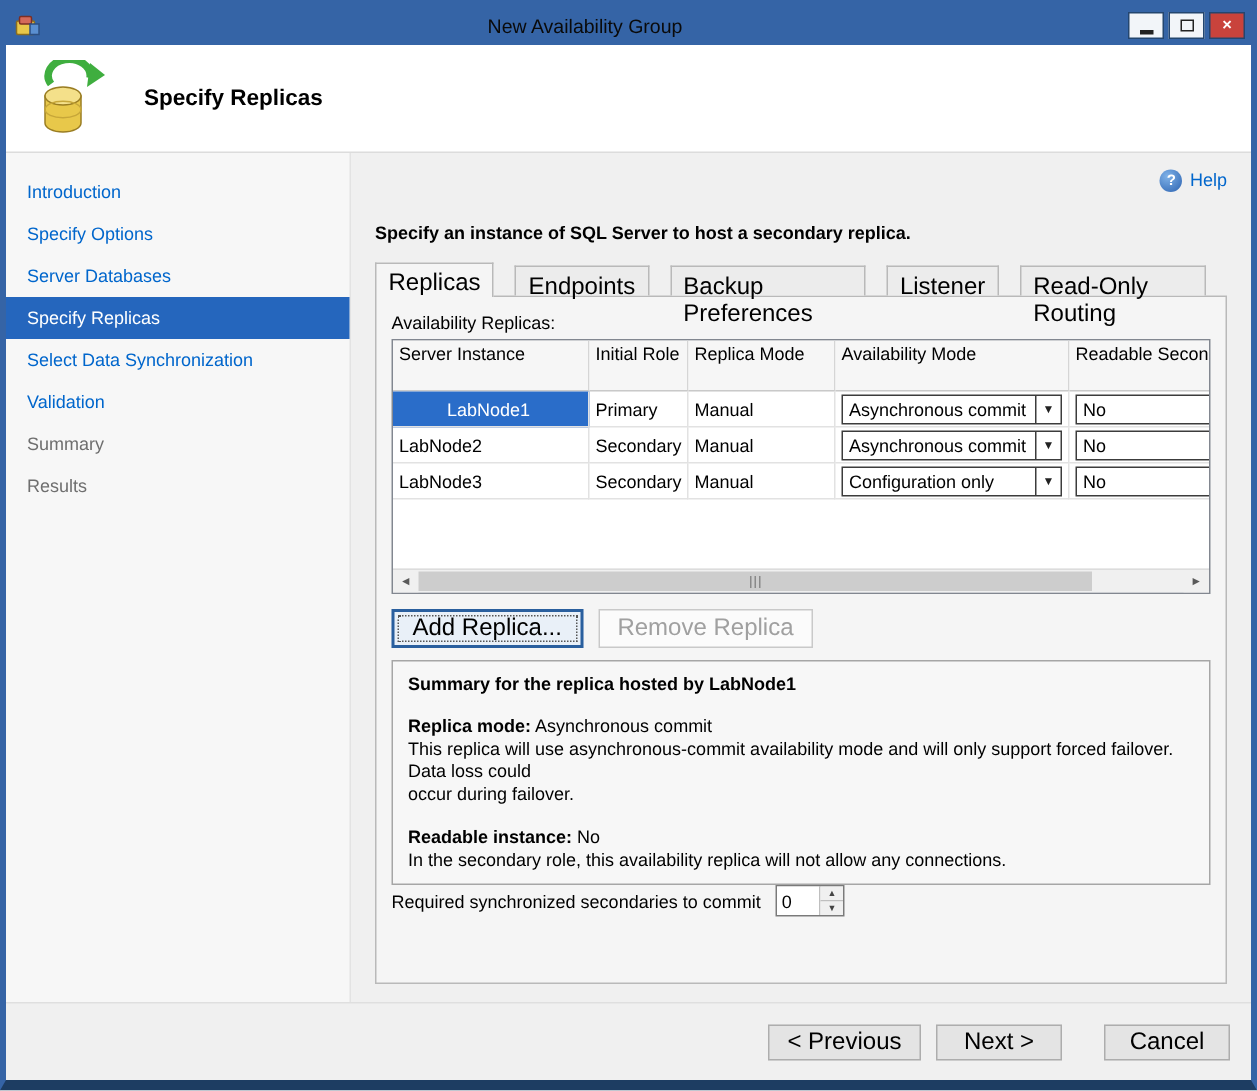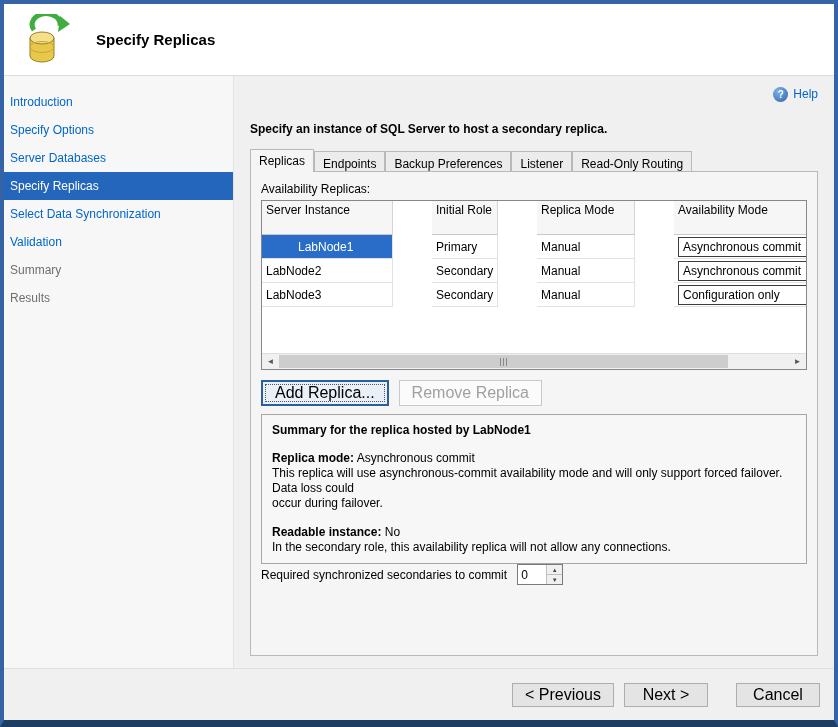--- a/index.html
+++ b/index.html
@@ -24,44 +24,44 @@
 
   
   .header { height:72px; background:#ffffff; border-bottom:1px solid #dcdcdc; display:flex; align-items:center; padding:0 16px; flex:0 0 auto; }
   .header .big-icon { width:52px; height:52px; margin-right:24px; }
   .header .page-title { font-size:15px; font-weight:bold; }
 
   
   .body-row { flex:1; display:flex; min-height:0; }
 
   .sidebar { width:230px; background:#f7f7f7; border-right:1px solid #e3e3e3; padding-top:12px; flex:0 0 auto; }
-  .nav-item { height:28px; line-height:28px; padding-left:6px; color:#0066cc; cursor:pointer; white-space:nowrap; }
+  .nav-item { height:28px; line-height:28px; padding-left:14px; color:#0066cc; cursor:pointer; white-space:nowrap; }
   .nav-item.active { background:#2566bd; color:#ffffff; }
   .nav-item.disabled { color:#6f6f6f; cursor:default; }
 
   .main { flex:1; display:flex; flex-direction:column; padding:8px 16px 0 16px; min-width:0; }
   .help-row { display:flex; justify-content:flex-end; align-items:center; height:20px; flex:0 0 auto; }
   .help-link { display:flex; align-items:center; gap:5px; color:#0066cc; cursor:pointer; }
   .help-badge { width:15px; height:15px; border-radius:50%; background:radial-gradient(circle at 35% 30%, #7fb2e8, #2b62b0); color:#fff; font-size:10px; font-weight:bold; display:flex; align-items:center; justify-content:center; }
 
   .instruction { font-weight:bold; margin:18px 0 12px 0; flex:0 0 auto; }
 
   
   .tabs { display:flex; align-items:flex-end; height:23px; flex:0 0 auto; position:relative; z-index:2; }
-  .tab { height:20px; padding:5px 8px 0 8px; border:1px solid #b9b9b9; border-bottom:none; background:#ececec; margin-right:0; font-size:12px; cursor:pointer; }
+  .tab { height:20px; padding:5px 8px 0 8px; border:1px solid #b9b9b9; border-bottom:none; background:#ececec; margin-right:14px; font-size:16px; cursor:pointer; }
   .tab.active { height:23px; background:#f5f5f5; font-weight:normal; position:relative; top:1px; padding-top:4px; }
 
   .tab-panel { border:1px solid #b9b9b9; background:#f5f5f5; flex:1; margin-bottom:12px; padding:10px 10px 0 10px; min-height:0; position:relative; z-index:1; }
 
   .grid-label { margin-bottom:4px; }
 
   
   .grid { border:1px solid #828790; background:#ffffff; height:170px; overflow:hidden; position:relative; }
   .grid-inner { display:flex; flex-direction:column; height:153px; overflow:hidden; }
-  .grid-row { display:flex; flex:0 0 auto;gap:39px; }
+  .grid-row { display:flex; flex:0 0 auto; }
   .gh { background:#f6f6f6; border-right:1px solid #d5d5d5; border-bottom:1px solid #c9c9c9; padding:2px 4px; font-size:12px; height:34px; flex:0 0 auto; }
   .gc { border-right:1px solid #e2e2e2; border-bottom:1px solid #e2e2e2; padding:3px 4px; font-size:12px; height:24px; flex:0 0 auto; display:flex; align-items:center; overflow:hidden; white-space:nowrap; }
   .c0 { width:131px; } .c1 { width:66px; } .c2 { width:98px; } .c3 { width:156px; } .c4 { width:158px; }
   .gc.sel { background:#2a6dc9; color:#ffffff;padding-left:36px; }
   .combo { display:flex; border:1px solid #3c3c3c; background:#fff; height:20px; width:100%; align-items:stretch; cursor:pointer; }
   .combo .combo-txt { flex:1; padding:1px 4px; display:flex; align-items:center; overflow:hidden; white-space:nowrap; }
   .combo .combo-arr { width:17px; border-left:1px solid #3c3c3c; display:flex; align-items:center; justify-content:center; font-size:8px; color:#222; flex:0 0 auto; }
   .cellbox { display:flex; border:1px solid #3c3c3c; background:#fff; height:20px; width:150px; align-items:center; padding:1px 4px; }
 
   
@@ -95,20 +95,39 @@
   
   .footer { height:52px; flex:0 0 auto; border-top:1px solid #dfdfdf; background:#f0f0f0; display:flex; align-items:center; justify-content:flex-end; padding-right:14px; gap:10px; }
   .footer .btn { min-width:84px; height:24px; }
   .footer .gap-wide { width:8px; }
 </style>
 </head>
 <body>
 
 <div class="window">
 
+  <div class="titlebar">
+    <svg class="app-icon" viewBox="0 0 18 16">
+      <rect x="1" y="5" width="12" height="9" rx="1" fill="#e8c84a" stroke="#8a6d1f"></rect>
+      <rect x="3" y="2" width="8" height="5" rx="1" fill="#d46a5a" stroke="#7c2f24"></rect>
+      <rect x="10" y="7" width="6" height="7" fill="#5a8fd0" stroke="#2c4f82"></rect>
+    </svg>
+    <div class="title">New Availability Group</div>
+    <div class="caption-btns">
+      <div class="cap-btn">
+          <span class="min-glyph"></span>
+        </div>
+      <div class="cap-btn">
+          <span class="max-glyph"></span>
+        </div>
+      <div class="cap-btn close">
+          <span>×</span>
+        </div>
+    </div>
+  </div>
 
   <div class="header">
     <svg class="big-icon" viewBox="0 0 52 52">
       <path d="M14 16 A 14 11 0 1 1 40 12" fill="none" stroke="#3fae3f" stroke-width="5"></path>
       <polygon points="40,2 50,10 38,18" fill="#3fae3f"></polygon>
       <g>
         <path d="M10 24 h24 v18 a12 6 0 0 1 -24 0 z" fill="#e8c84a" stroke="#9a7d22"></path>
         <ellipse cx="22" cy="24" rx="12" ry="6" fill="#f4e08a" stroke="#9a7d22"></ellipse>
         <ellipse cx="22" cy="33" rx="12" ry="5.5" fill="none" stroke="#c7a739"></ellipse>
       </g>

